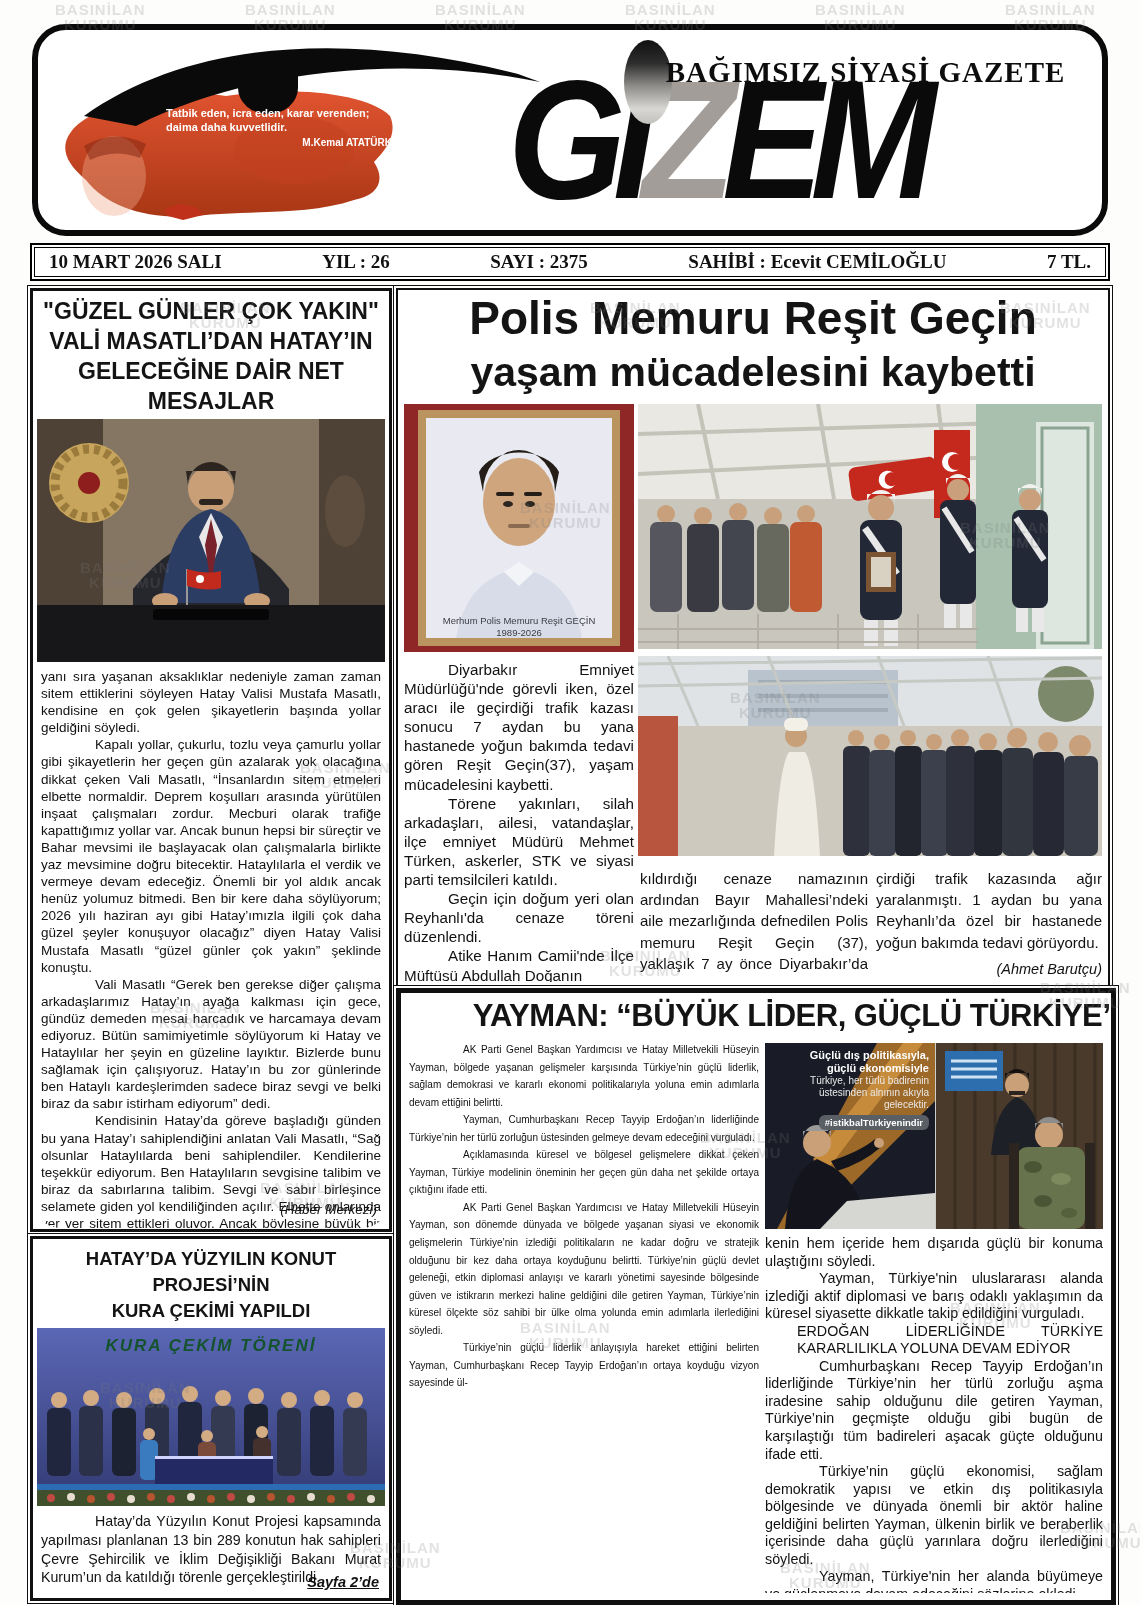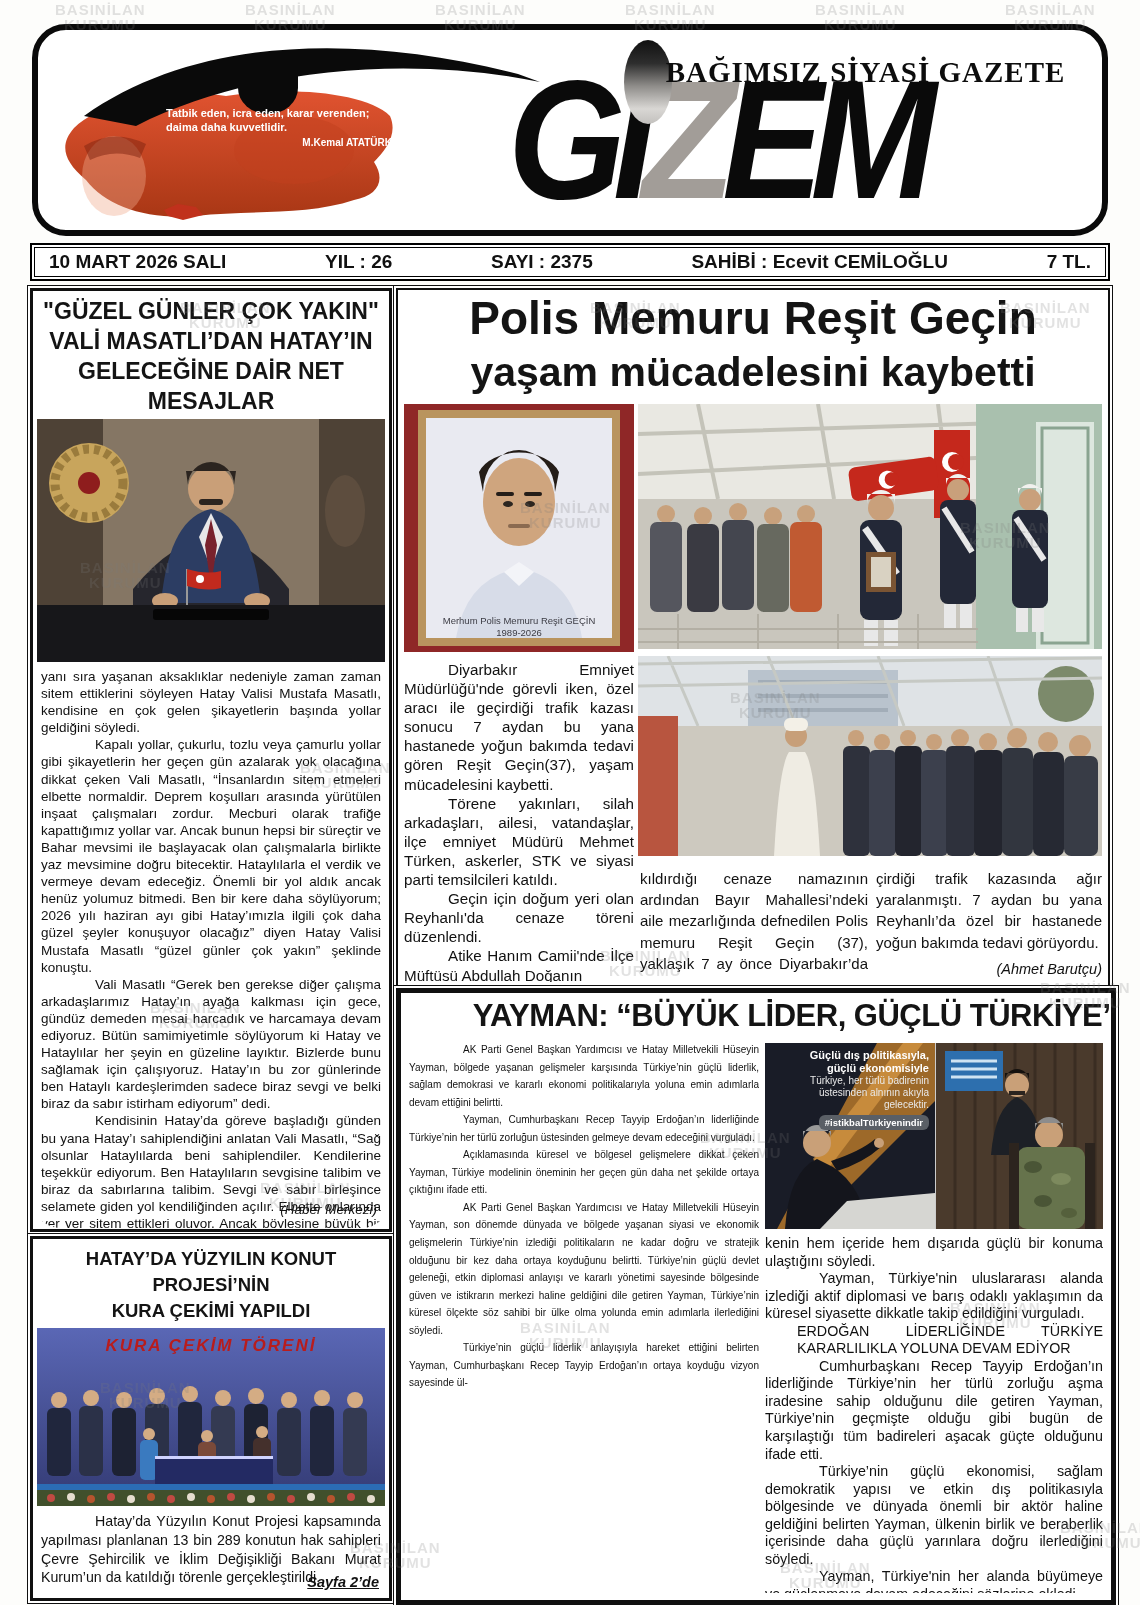--- a/index.html
+++ b/index.html
@@ -51,21 +51,21 @@
     background:linear-gradient(180deg,#101010 0%,#2e2e2e 28%,#8f8d8a 55%,#d9d7d4 82%,#c2c0bd 100%);
   }
   
   #dateline{
     position:absolute;left:30px;top:243px;width:1080px;height:38px;
     border:2px solid #000;background:#fff;box-sizing:border-box;z-index:2;
   }
   #dateline .inner{
     margin:2px;height:28px;border:1px solid #000;
     display:flex;align-items:center;justify-content:space-between;
-    font-weight:bold;font-size:19px;padding:0 14px;white-space:nowrap;
+    font-weight:bold;font-size:19px;padding:0 14px;white-space:nowrap;font-family:Liberation Serif, serif;
   }
   
   .headline{font-weight:bold;text-align:center;color:#141414;}
   .cols{text-align:justify;overflow:hidden;}
   .cols p{margin:0;text-indent:54px;}
   .cols p.noindent{text-indent:0;}
   .cols p.subhead{text-indent:0;margin-left:32px;}
   .overlay-byline{position:absolute;font-style:italic;background:transparent;}
   .ph{position:relative;overflow:hidden;background:#ccc;}
   .ph svg{display:block;width:100%;height:100%;}
@@ -75,21 +75,21 @@
   #ls1-photo{margin:3px 4px 0 4px;height:243px;}
   #ls1-text{padding:6px 8px 0 8px;font-size:13.5px;line-height:17.1px;height:560px;border-radius:27px;}
   #ls1-byline{right:12px;bottom:12px;font-size:13.5px;}
   #left-story2{left:30px;top:1236px;width:356px;height:359px;}
   #ls2-headline{font-size:18.5px;line-height:26px;padding-top:7px;}
   #ls2-photo{margin:4px 4px 0 4px;height:178px;}
   #ls2-text{padding:6px 8px 2px 8px;font-size:14.2px;line-height:18.8px;height:92px;}
   #ls2-byline{right:10px;bottom:8px;font-size:14.5px;font-weight:bold;text-decoration:underline;}
   #kura-banner{
     position:absolute;top:8px;left:0;width:100%;text-align:center;z-index:2;
-    color:#b91c1c;font-weight:bold;font-style:italic;font-size:17px;letter-spacing:2px;
+    color:#14532d;font-weight:bold;font-style:italic;font-size:17px;letter-spacing:2px;
   }
   
   #main-story{left:396px;top:288px;width:710px;height:697px;}
   #ms-h1{position:absolute;top:0px;left:0;width:100%;font-size:46px;line-height:56px;}
   #ms-h2{position:absolute;top:56px;left:0;width:100%;font-size:41px;line-height:52px;}
   #ms-portrait{position:absolute;left:6px;top:114px;width:230px;height:248px;}
   #ms-photo1{position:absolute;left:240px;top:114px;width:464px;height:245px;}
   #ms-photo2{position:absolute;left:240px;top:366px;width:464px;height:200px;}
   #ms-col1{position:absolute;left:6px;top:370px;width:230px;height:322px;font-size:15.2px;line-height:19.1px;}
   #ms-col1 p{text-indent:44px;}
@@ -403,21 +403,21 @@
       <p>Diyarbakır Emniyet Müdürlüğü'nde görevli iken, özel aracı ile geçirdiği trafik kazası sonucu 7 aydan bu yana hastanede yoğun bakımda tedavi gören Reşit Geçin(37), yaşam mücadelesini kaybetti.</p>
       <p>Törene yakınları, silah arkadaşları, ailesi, vatandaşlar, ilçe emniyet Müdürü Mehmet Türken, askerler, STK ve siyasi parti temsilcileri katıldı.</p>
       <p>Geçin için doğum yeri olan Reyhanlı'da cenaze töreni düzenlendi.</p>
       <p>Atike Hanım Camii'nde İlçe Müftüsü Abdullah Doğanın</p>
     </div>
   <div id="ms-col2" class="cols">
       <p class="noindent">kıldırdığı cenaze namazının ardından Bayır Mahallesi’ndeki aile mezarlığında defnedilen Polis memuru Reşit Geçin (37), yaklaşık 7 ay önce Diyarbakır’da ge-</p>
     </div>
   <div id="ms-col3" class="cols">
     <div class="cols">
-        <p class="noindent">çirdiği trafik kazasında ağır yaralanmıştı. 7 aydan bu yana Reyhanlı’da özel bir hastanede yoğun bakımda tedavi görüyordu.</p>
+        <p class="noindent">çirdiği trafik kazasında ağır yaralanmıştı. 1 aydan bu yana Reyhanlı’da özel bir hastanede yoğun bakımda tedavi görüyordu.</p>
       </div>
     <div id="ms-byline" class="overlay-byline">(Ahmet Barutçu)</div>
   </div>
 </div>
 
 <div id="yayman" class="nbox nbox-heavy">
   <div id="yy-headline" class="headline">YAYMAN: “BÜYÜK LİDER, GÜÇLÜ TÜRKİYE”</div>
   <div id="yy-col1" class="cols">
       <p>AK Parti Genel Başkan Yardımcısı ve Hatay Milletvekili Hüseyin Yayman, bölgede yaşanan gelişmeler karşısında Türkiye’nin güçlü liderlik, sağlam demokrasi ve kararlı ekonomi politikalarıyla yoluna emin adımlarla devam ettiğini belirtti.</p>
       <p>Yayman, Cumhurbaşkanı Recep Tayyip Erdoğan’ın liderliğinde Türkiye’nin her türlü zorluğun üstesinden gelmeye devam edeceğini vurguladı.</p>

